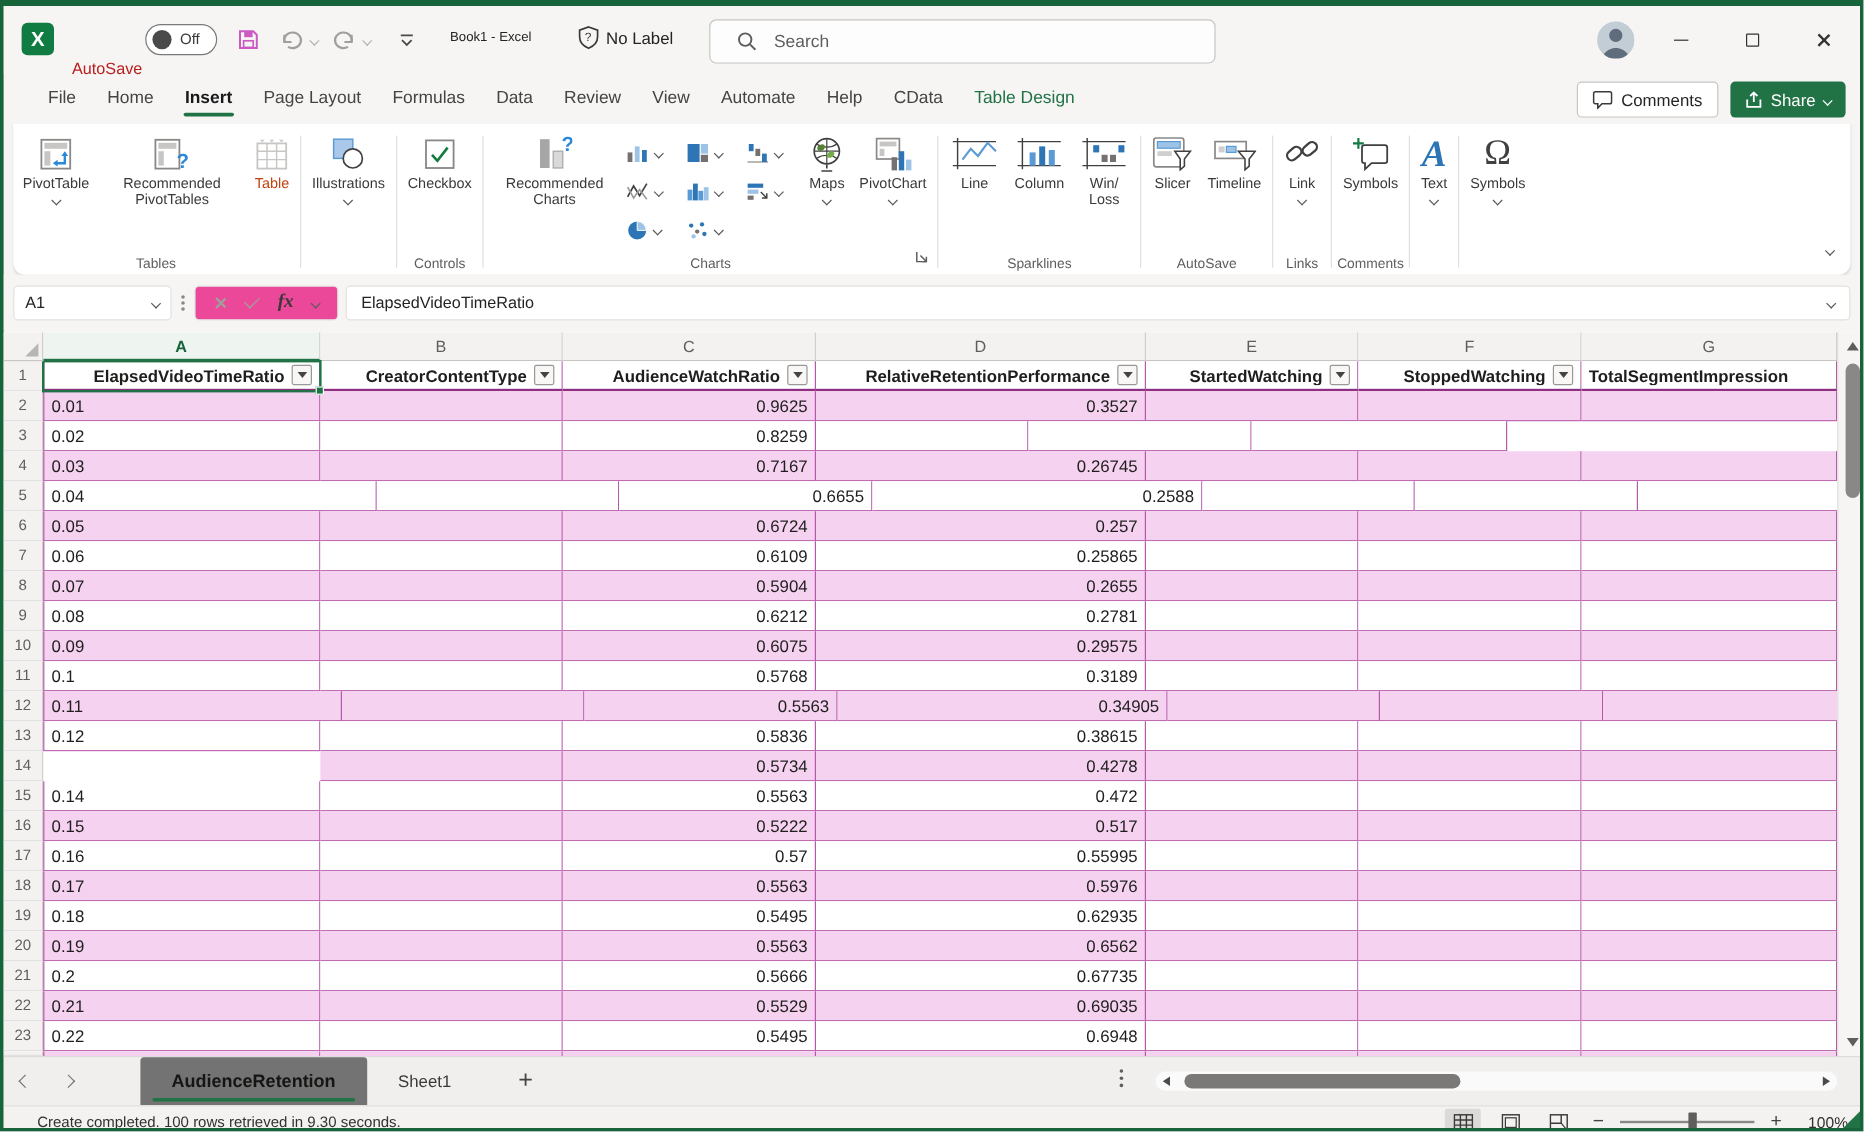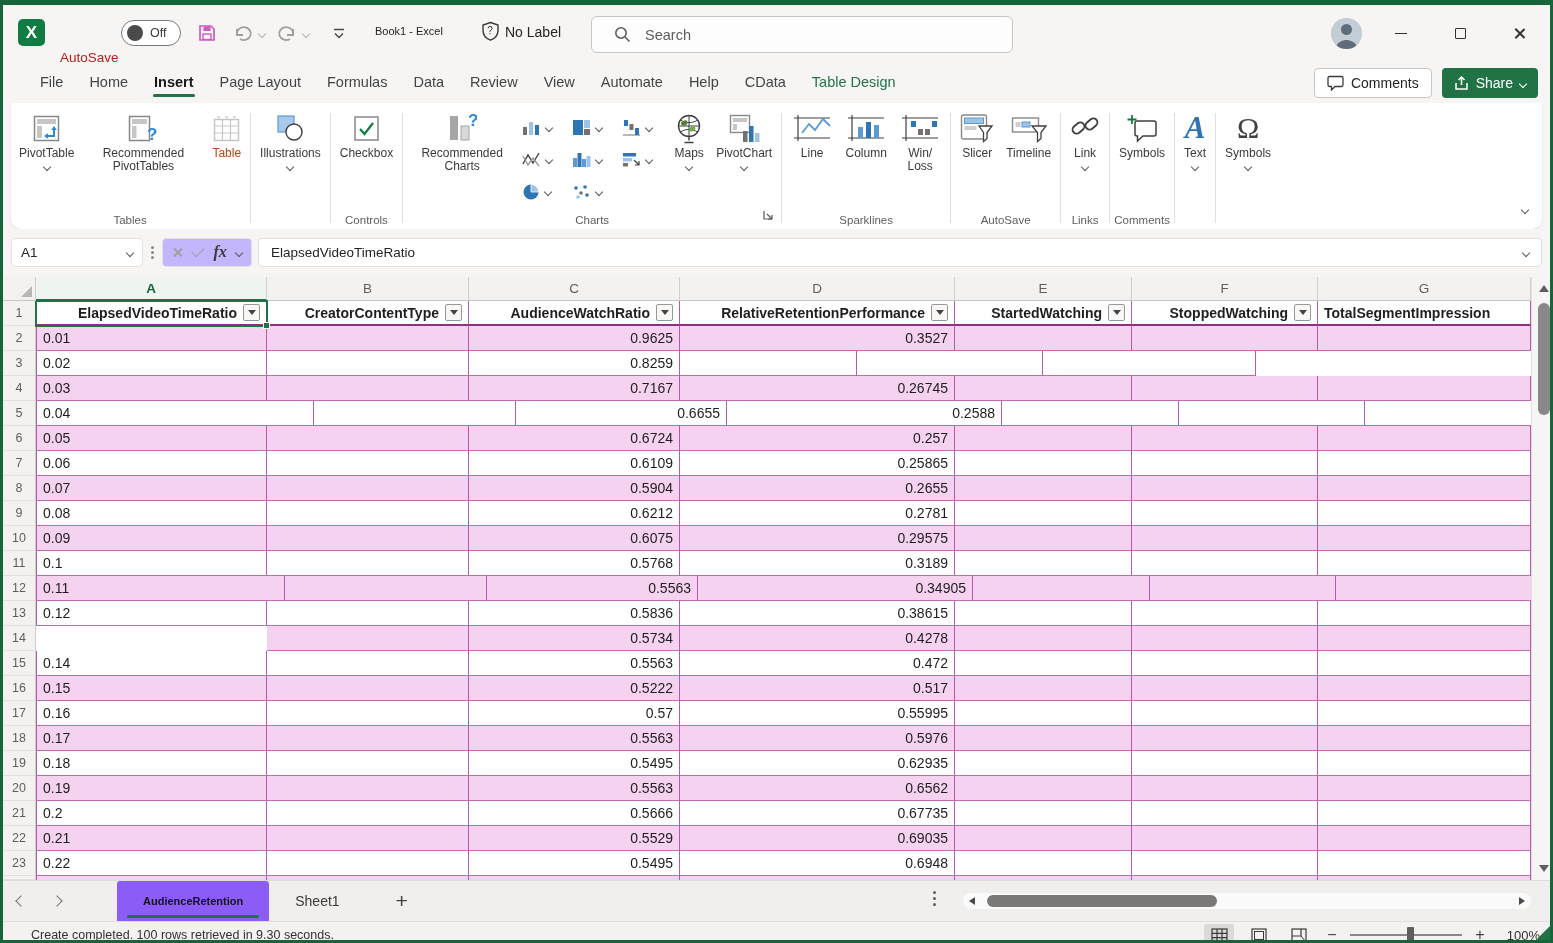--- a/index.html
+++ b/index.html
@@ -59,21 +59,21 @@
   .rbtn-sm{display:flex;align-items:center;gap:5px;padding:3px 4px;}
   .launcher{position:absolute;right:4px;bottom:4px;}
   .collapse-chev{position:absolute;right:14px;bottom:12px;}
   
   .fbar{position:absolute;left:0;top:224px;width:100%;height:46px;background:#f6f5f4;display:flex;align-items:center;padding:0 8px;gap:6px;}
   .namebox{width:132px;height:29px;background:#fff;border-radius:4px;border:1px solid #e3e1df;
     display:flex;align-items:center;padding:0 9px;font-size:13.5px;color:#252423;}
   .namebox .sp{flex:1;}
   .fdots{color:#8a8886;font-size:14px;letter-spacing:0;line-height:10px;display:flex;flex-direction:column;gap:2px;align-items:center;margin:0 2px;}
   .fdots i{width:3px;height:3px;border-radius:50%;background:#8a8886;display:block;}
-  .fxpanel{width:90px;height:29px;background:#c4b5fd;border-radius:4px;border:1px solid #e3e1df;
+  .fxpanel{width:120px;height:29px;background:#ec4899;border-radius:4px;border:1px solid #e3e1df;
     display:flex;align-items:center;justify-content:space-evenly;}
   .fx-x{position:relative;width:11px;height:11px;}
   .fx-x::before,.fx-x::after{content:"";position:absolute;left:5px;top:0;width:1.6px;height:11px;background:#a19f9d;}
   .fx-x::before{transform:rotate(45deg);} .fx-x::after{transform:rotate(-45deg);}
   .fx-check{width:12px;height:7px;border-left:1.8px solid #a19f9d;border-bottom:1.8px solid #a19f9d;transform:rotate(-45deg);margin-top:-3px;}
   .fx-fx{font-family:"Liberation Serif",serif;font-style:italic;font-weight:700;font-size:16px;color:#3b3a39;}
   .ffield{flex:1;height:29px;background:#fff;border-radius:4px;border:1px solid #e3e1df;
     display:flex;align-items:center;padding:0 12px;font-size:13.5px;color:#252423;}
   .ffield .sp{flex:1;}
   
@@ -107,21 +107,21 @@
   .vscroll{position:absolute;right:0;top:0;width:25px;height:603px;background:#f6f5f4;border-left:1px solid #e1dfdd;}
   .vthumb{position:absolute;left:6px;top:26px;width:12px;height:112px;background:#8a8886;border-radius:6px;}
   .arr-up{position:absolute;left:7px;top:8px;width:0;height:0;border-left:5px solid transparent;border-right:5px solid transparent;border-bottom:7px solid #5f5e5c;}
   .arr-dn{position:absolute;left:7px;bottom:8px;width:0;height:0;border-left:5px solid transparent;border-right:5px solid transparent;border-top:7px solid #5f5e5c;}
   
   .sheetbar{position:absolute;left:0;top:875px;width:100%;height:41px;background:#f1efed;border-top:1px solid #dedcda;display:flex;align-items:stretch;}
   .nav-chev{width:36px;display:flex;align-items:center;justify-content:center;}
   .lchev{width:8px;height:8px;border-left:1.6px solid #767676;border-bottom:1.6px solid #767676;transform:rotate(45deg);}
   .rchev{width:8px;height:8px;border-right:1.6px solid #767676;border-top:1.6px solid #767676;transform:rotate(45deg);}
   .stab{position:relative;display:flex;align-items:center;padding:0 26px;font-size:14px;color:#3b3a39;}
-  .stab.active{background:#8b5cf6;font-weight:700;font-size:11px;color:#161514;border-radius:3px 3px 0 0;}
+  .stab.active{background:#737373;font-weight:700;font-size:15px;color:#161514;border-radius:3px 3px 0 0;}
   .stab.active::after{content:"";position:absolute;left:10px;right:10px;bottom:3px;height:3px;background:#217346;border-radius:2px;}
   .addsheet{width:44px;display:flex;align-items:center;justify-content:center;font-size:21px;color:#444;margin-left:14px;}
   .sheet-dots{position:absolute;left:930px;top:10px;display:flex;flex-direction:column;gap:3px;}
   .sheet-dots i{width:3px;height:3px;border-radius:50%;background:#5f5e5c;}
   .hscroll{position:absolute;left:960px;top:12px;width:568px;height:16px;background:#fbfafa;border-radius:8px;}
   .hthumb{position:absolute;left:24px;top:2px;width:230px;height:12px;background:#7a7978;border-radius:6px;}
   .harr-l{position:absolute;left:6px;top:4px;width:0;height:0;border-top:4.5px solid transparent;border-bottom:4.5px solid transparent;border-right:6px solid #4a4a4a;}
   .harr-r{position:absolute;right:6px;top:4px;width:0;height:0;border-top:4.5px solid transparent;border-bottom:4.5px solid transparent;border-left:6px solid #4a4a4a;}
   
   .statusbar{position:absolute;left:0;top:916px;width:100%;height:27px;background:#f4f2f1;border-top:1px solid #e1dfdd;

